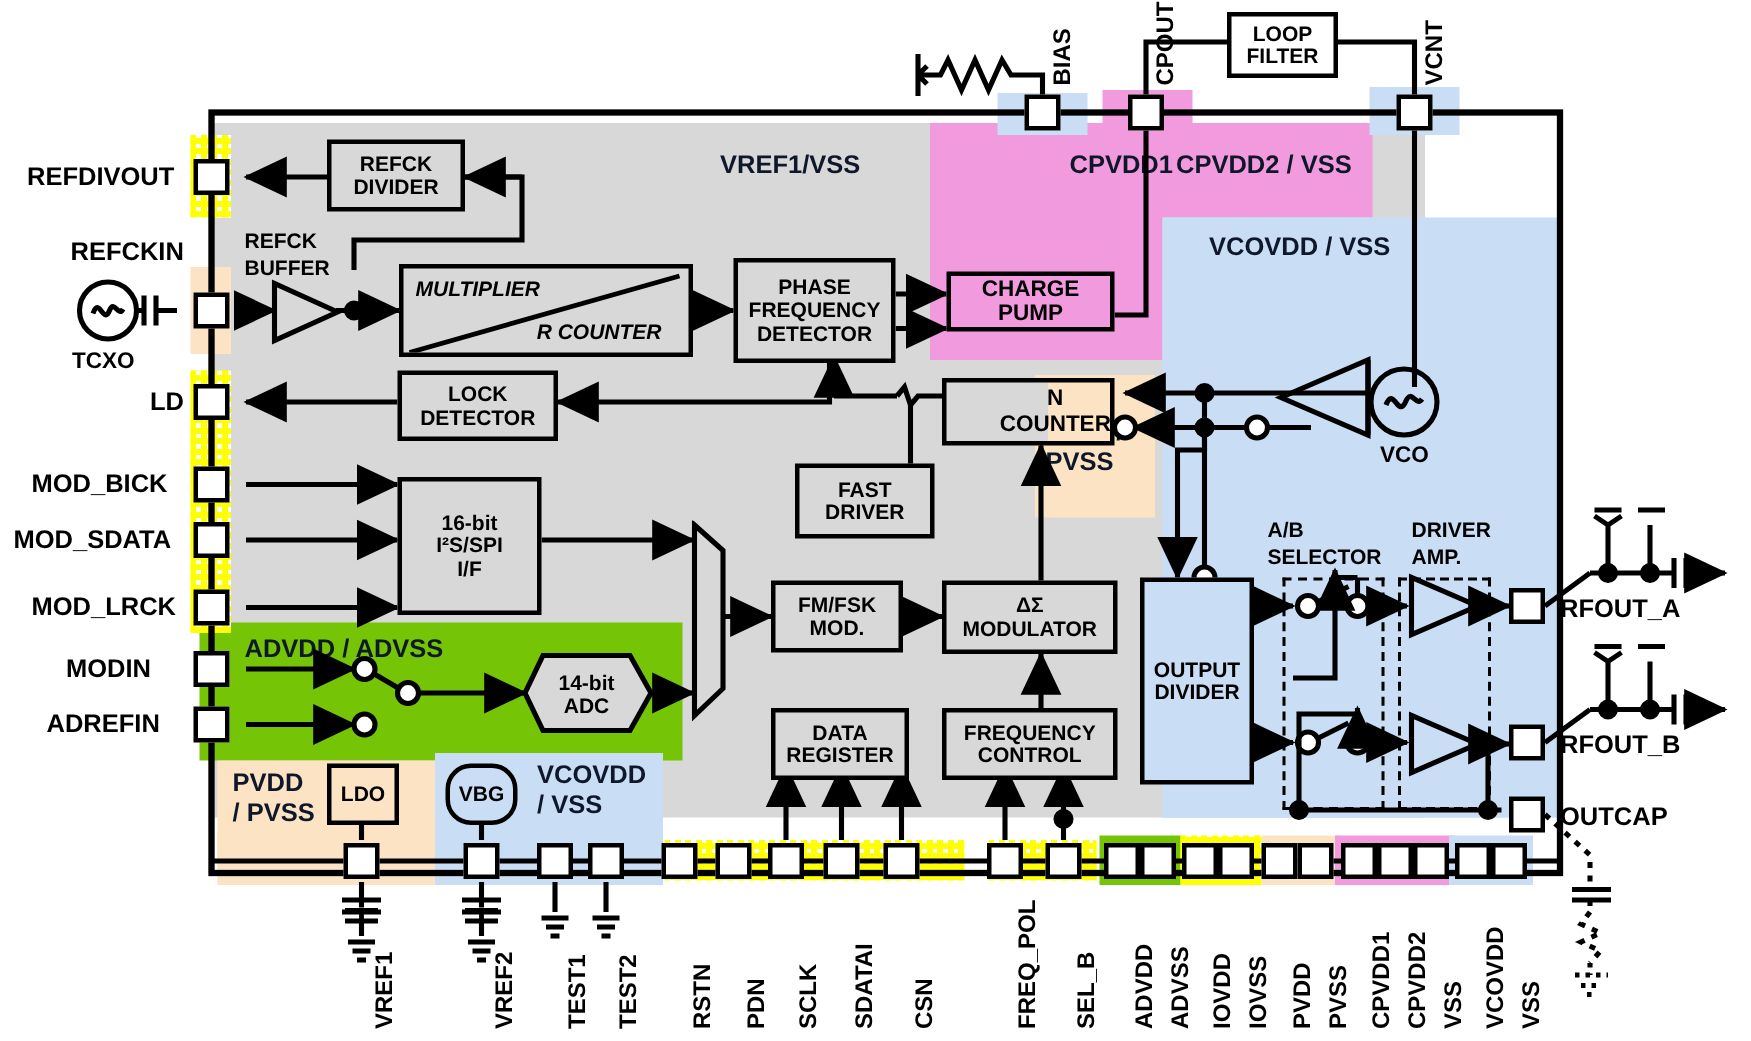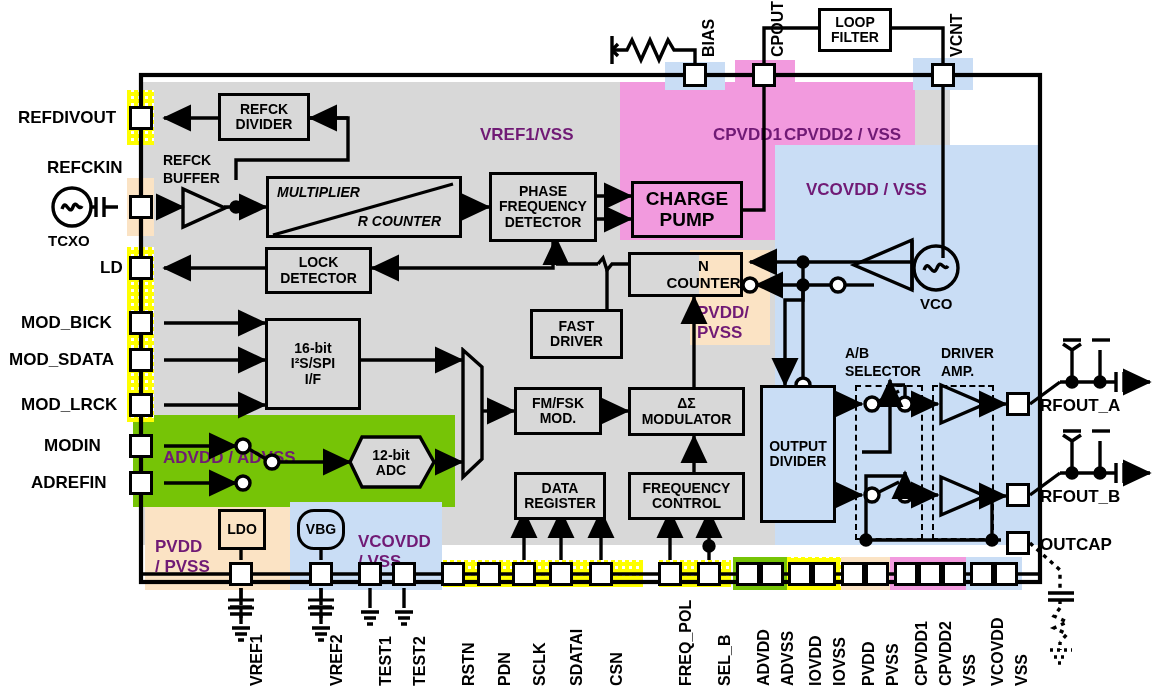--- a/index.html
+++ b/index.html
@@ -1,20 +1,20 @@
 <!DOCTYPE html>
 <html><head>
 <meta charset="utf-8">
 <style>
   html,body{margin:0;padding:0;background:#ffffff;}
   body{font-family:"Liberation Sans","DejaVu Sans",sans-serif;}
   #stage{position:relative;width:1167px;height:694px;background:#fff;overflow:hidden;}
   .lbl{position:absolute;white-space:nowrap;font-weight:bold;color:#000;}
   .dom{position:absolute;}
-  .domtext{position:absolute;color:#701a75;font-weight:bold;white-space:nowrap;margin-top:25px;}
+  .domtext{position:absolute;color:#0f172a;font-weight:bold;white-space:nowrap;}
   .blk{position:absolute;background:#d8d8d8;border:3px solid #000;box-sizing:border-box;
        display:flex;align-items:center;justify-content:center;text-align:center;
        font-weight:bold;color:#000;line-height:1.08;}
   .blk.blue{background:#c9ddf5;}
   .blk.pink{background:#f29ade;}
   .blk.white{background:#fff;}
   .pin{position:absolute;background:#fff;border:3px solid #000;box-sizing:border-box;}
   .vrot{position:absolute;transform-origin:0 0;transform:rotate(-90deg);white-space:nowrap;font-weight:bold;color:#000;}
   .dash{position:absolute;border:2px dashed #000;box-sizing:border-box;}
   svg.ov{position:absolute;left:0;top:0;width:1167px;height:694px;pointer-events:none;}
@@ -248,21 +248,21 @@
     <span style="position:absolute;right:18px;bottom:6px;">R COUNTER</span>
     <svg style="position:absolute;left:0;top:0;width:100%;height:100%;">
         <line x1="4" y1="56" x2="184" y2="5" stroke="#000" stroke-width="3.2"></line>
       </svg>
   </div>
 
   <div class="blk" style="left:489px;top:172px;width:108px;height:70px;font-size:14px;">
     <div><span>PHASE</span><br><span>FREQUENCY</span><br><span>DETECTOR</span></div>
   </div>
 
-  <div class="blk pink" style="left:631px;top:181px;width:112px;height:57px;font-size:19px;">
+  <div class="blk pink" style="left:631px;top:181px;width:112px;height:40px;font-size:15px;">
     <div><span>CHARGE</span><br><span>PUMP</span></div>
   </div>
 
   <div class="blk" style="left:265px;top:247px;width:107px;height:47px;font-size:14px;">
     <div><span>LOCK</span><br><span>DETECTOR</span></div>
   </div>
 
   <div class="blk" style="left:628px;top:252px;width:115px;height:45px;font-size:15px;background:linear-gradient(90deg,#d8d8d8 0 62%,#fbe3c4 62% 100%);padding-left:36px;">
     <span>N COUNTER</span>
   </div>
@@ -273,21 +273,21 @@
 
   <div class="blk" style="left:265px;top:318px;width:96px;height:92px;font-size:14px;">
     <div><span>16-bit</span><br><span>I²S/SPI</span><br><span>I/F</span></div>
   </div>
 
   <div style="position:absolute;left:350px;top:437px;width:82px;height:52px;">
     <svg style="position:absolute;left:-4px;top:-4px;width:92px;height:62px;">
       <polygon points="16,4 74,4 88,29 74,54 16,54 4,29" fill="#d8d8d8" stroke="#000" stroke-width="3.4"></polygon>
     </svg>
     <div style="position:absolute;left:0;top:0;width:82px;height:52px;display:flex;align-items:center;justify-content:center;text-align:center;font-weight:bold;font-size:14px;line-height:1.1;">
-      <div><span>12-bit</span><br><span>ADC</span></div>
+      <div><span>14-bit</span><br><span>ADC</span></div>
     </div>
   </div>
 
   <div style="position:absolute;left:460px;top:347px;width:26px;height:130px;">
     <svg style="position:absolute;left:0;top:0;width:30px;height:134px;">
       <polygon points="3,3 22,20 22,112 3,130" fill="#d8d8d8" stroke="#000" stroke-width="3.4"></polygon>
     </svg>
   </div>
 
   <div class="blk" style="left:514px;top:387px;width:88px;height:48px;font-size:14px;">

